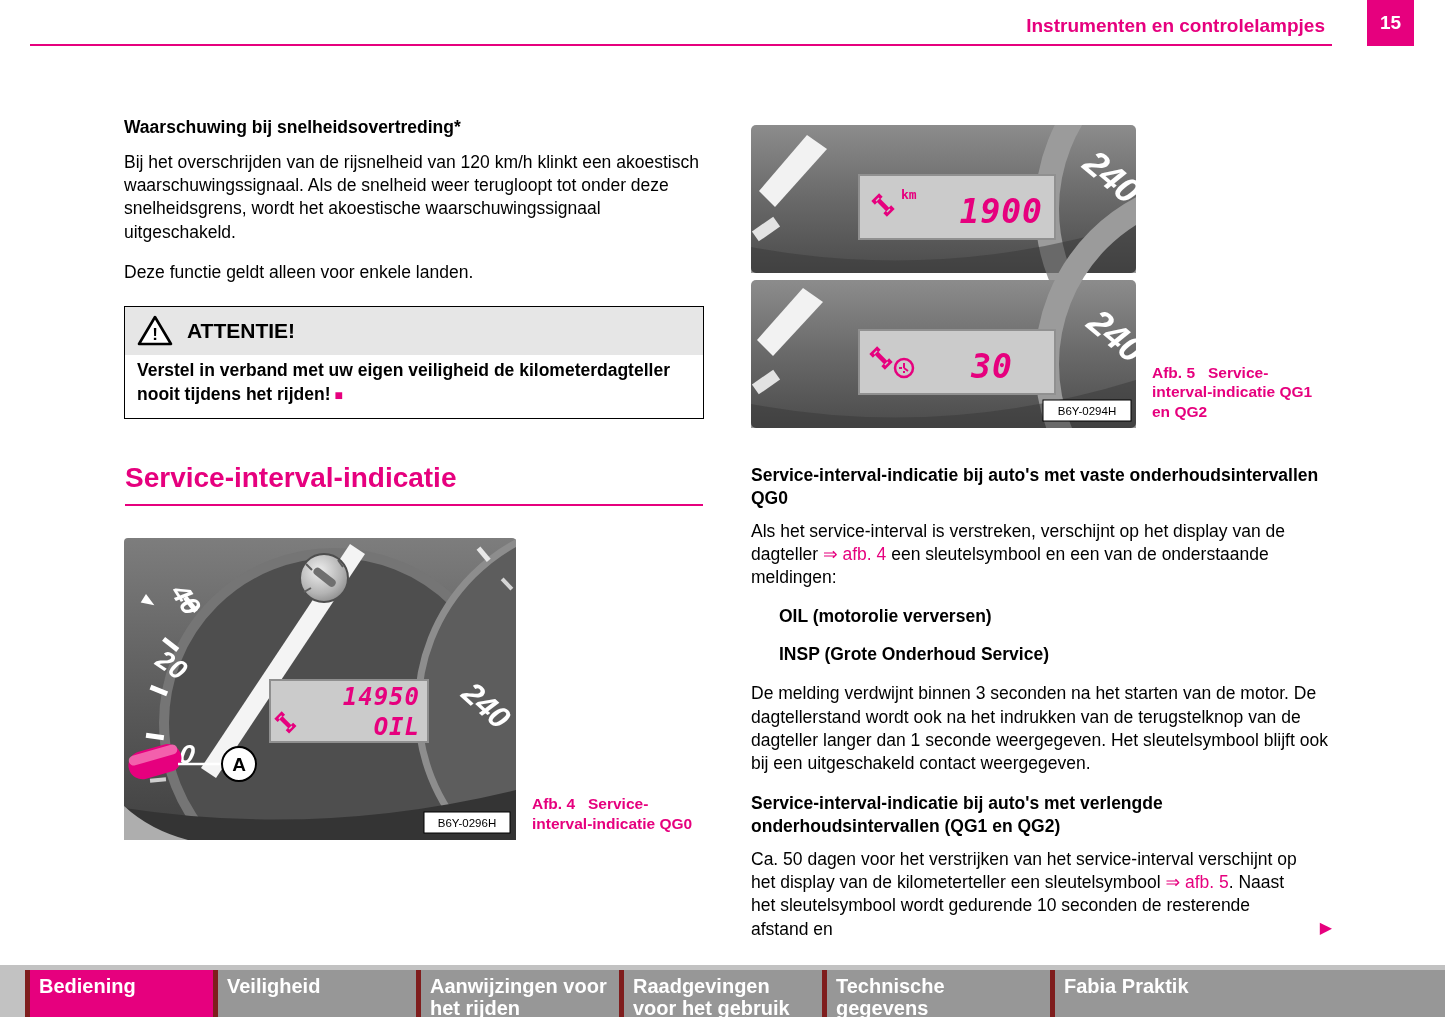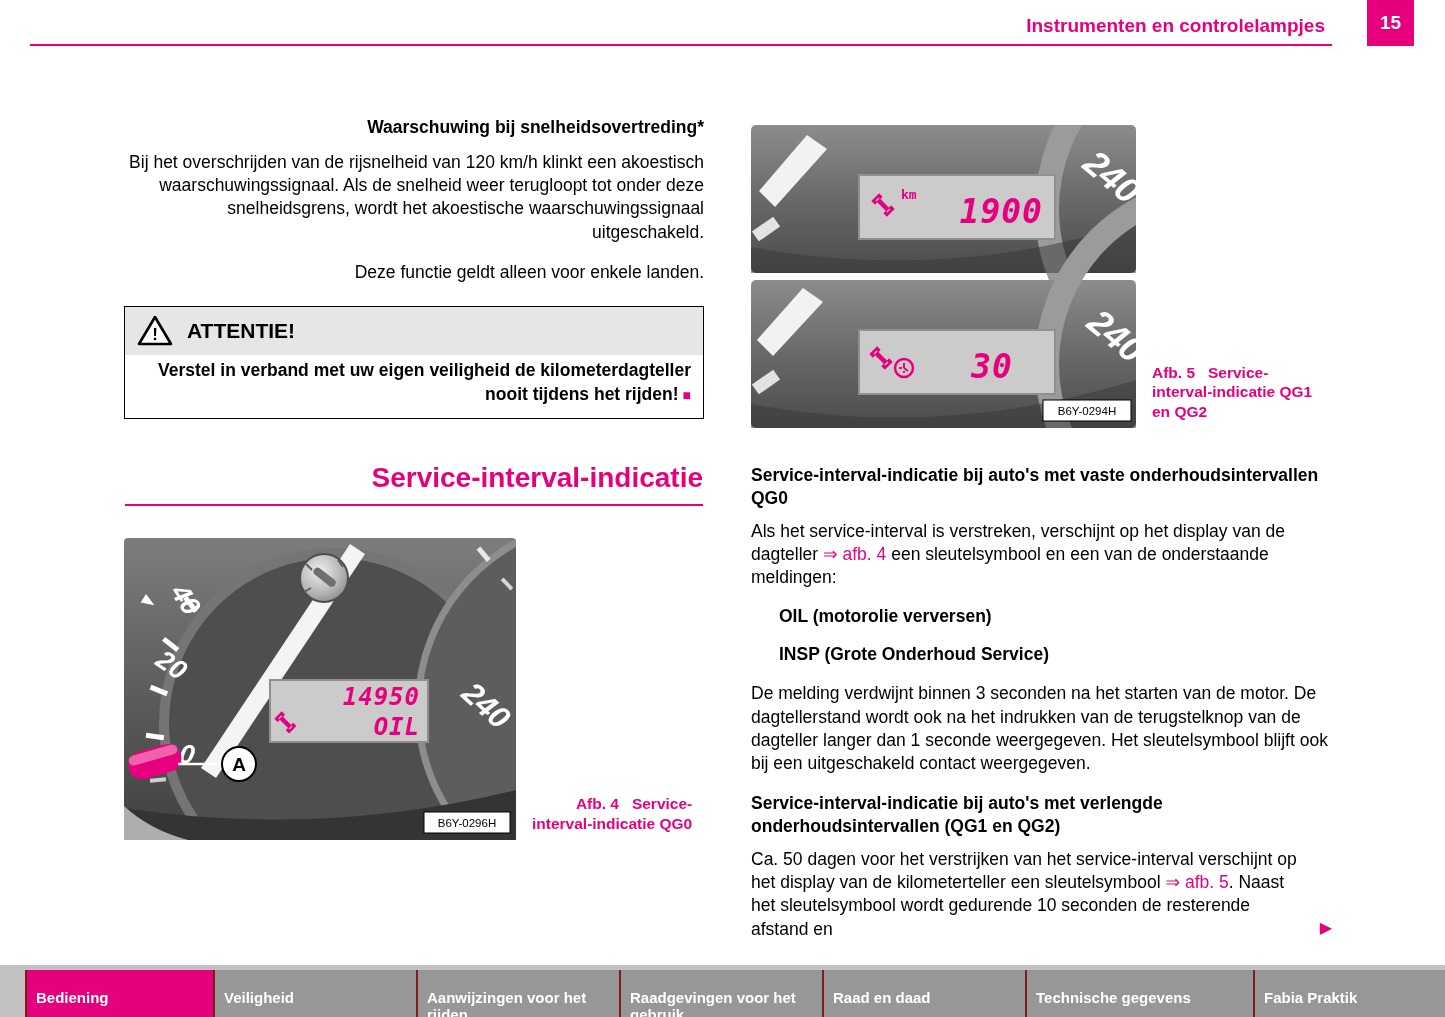--- a/index.html
+++ b/index.html
@@ -10,21 +10,21 @@
     font-family:"Liberation Sans",sans-serif; color:#000; overflow:hidden;
   }
 
   
   .header-title{ position:absolute; top:15px; right:120px; font-size:19px; font-weight:bold; color:var(--accent); }
   .page-num{ position:absolute; top:0; right:31px; width:47px; height:46px; background:var(--accent);
     color:#fff; font-weight:bold; font-size:19px; display:flex; align-items:center; justify-content:center; }
   .header-rule{ position:absolute; left:30px; top:44px; width:1302px; height:2px; background:var(--accent); }
 
   
-  .col-left{ position:absolute; left:124px; top:116px; width:580px;text-align:right; }
+  .col-left{ position:absolute; left:124px; top:116px; width:580px; }
   .col-right{ position:absolute; left:751px; top:125px; width:581px; }
 
   .bold-head{ font-size:17.5px; font-weight:bold; margin:0 0 12px; line-height:1.3; }
   p.body{ font-size:17.5px; line-height:1.33; margin:0 0 17px; }
 
   
   .attention-box{ border:1px solid #000; margin-top:22px; }
   .attention-head{ background:#e6e6e6; display:flex; align-items:center; gap:14px; padding:8px 12px; }
   .attention-title{ font-size:21px; font-weight:bold; }
   .attention-body{ padding:4px 12px 12px; font-weight:bold; font-size:17.5px; line-height:1.35; }
@@ -49,22 +49,22 @@
   .lcd{ font-family:"DejaVu Sans Mono",monospace; font-style:italic; font-weight:bold;
     fill:var(--accent); letter-spacing:1px; }
   .lcd-small{ font-family:"DejaVu Sans Mono",monospace; font-weight:bold; fill:var(--accent); }
   .dialnum{ font-family:"Liberation Sans",sans-serif; font-weight:bold; font-style:italic; fill:#fff; }
   .codelabel{ font-family:"Liberation Sans",sans-serif; fill:#000; }
 
   
   .footer{ position:absolute; left:0; right:0; bottom:0; height:52px; background:#c2c2c2;
     display:flex; padding-top:5px; }
   .footer-spacer{ width:25px; background:#c2c2c2; }
-  .tab{ background:#979797; color:#fff; font-weight:bold; font-size:15px; line-height:1.12;
-    padding:20px 9px; border-left:2px solid #7f1d1d; height:47px; overflow:hidden; }
+  .tab{ background:#979797; color:#fff; font-weight:bold; font-size:20px; line-height:1.12;
+    padding:5px 9px; border-left:5px solid #7f1d1d; height:47px; overflow:hidden; }
   .tab.active{ background:var(--accent); }
   .tab.w1{ width:188px; } .tab.w2{ width:203px; } .tab.w3{ width:228px; } .tab.grow{ flex:1; }
 </style>
 </head>
 <body>
 
 <div class="page">
 
   <div class="header-title">Instrumenten en controlelampjes</div>
   <div class="page-num">15</div>
@@ -244,18 +244,17 @@
 
     <p class="body last-p"><span>Ca. 50 dagen voor het verstrijken van het service-interval verschijnt op het display van de kilometerteller een sleutelsymbool </span><span class="xref">⇒ afb. 5</span><span>. Naast het sleutelsymbool wordt gedurende 10 seconden de resterende afstand en</span><span class="cont-arrow">▶</span></p>
   </div>
 
   <div class="footer">
     <div class="footer-spacer"></div>
     <div class="tab w1 active">Bediening</div>
     <div class="tab w2">Veiligheid</div>
     <div class="tab w2">Aanwijzingen voor het rijden</div>
     <div class="tab w2">Raadgevingen voor het gebruik</div>
-    <div class="tab w2">Raad en daad</div>
     <div class="tab w3">Technische gegevens</div>
     <div class="tab grow">Fabia Praktik</div>
   </div>
 
 </div>
 
 </body></html>

